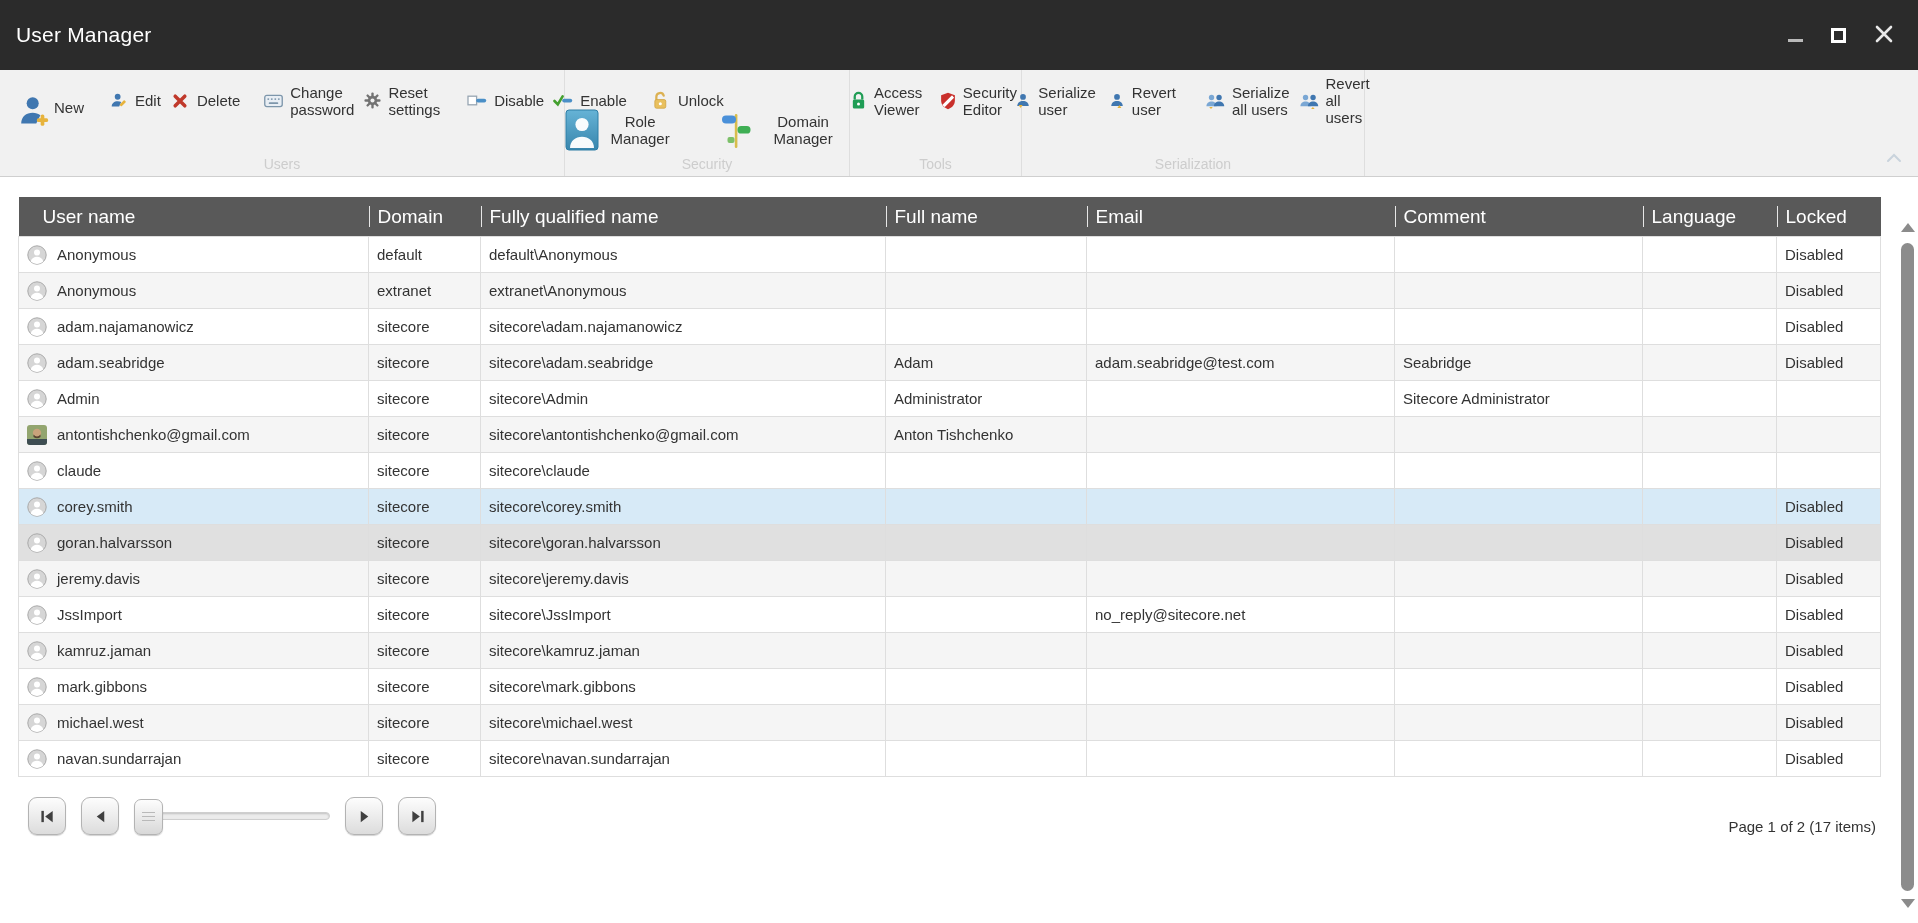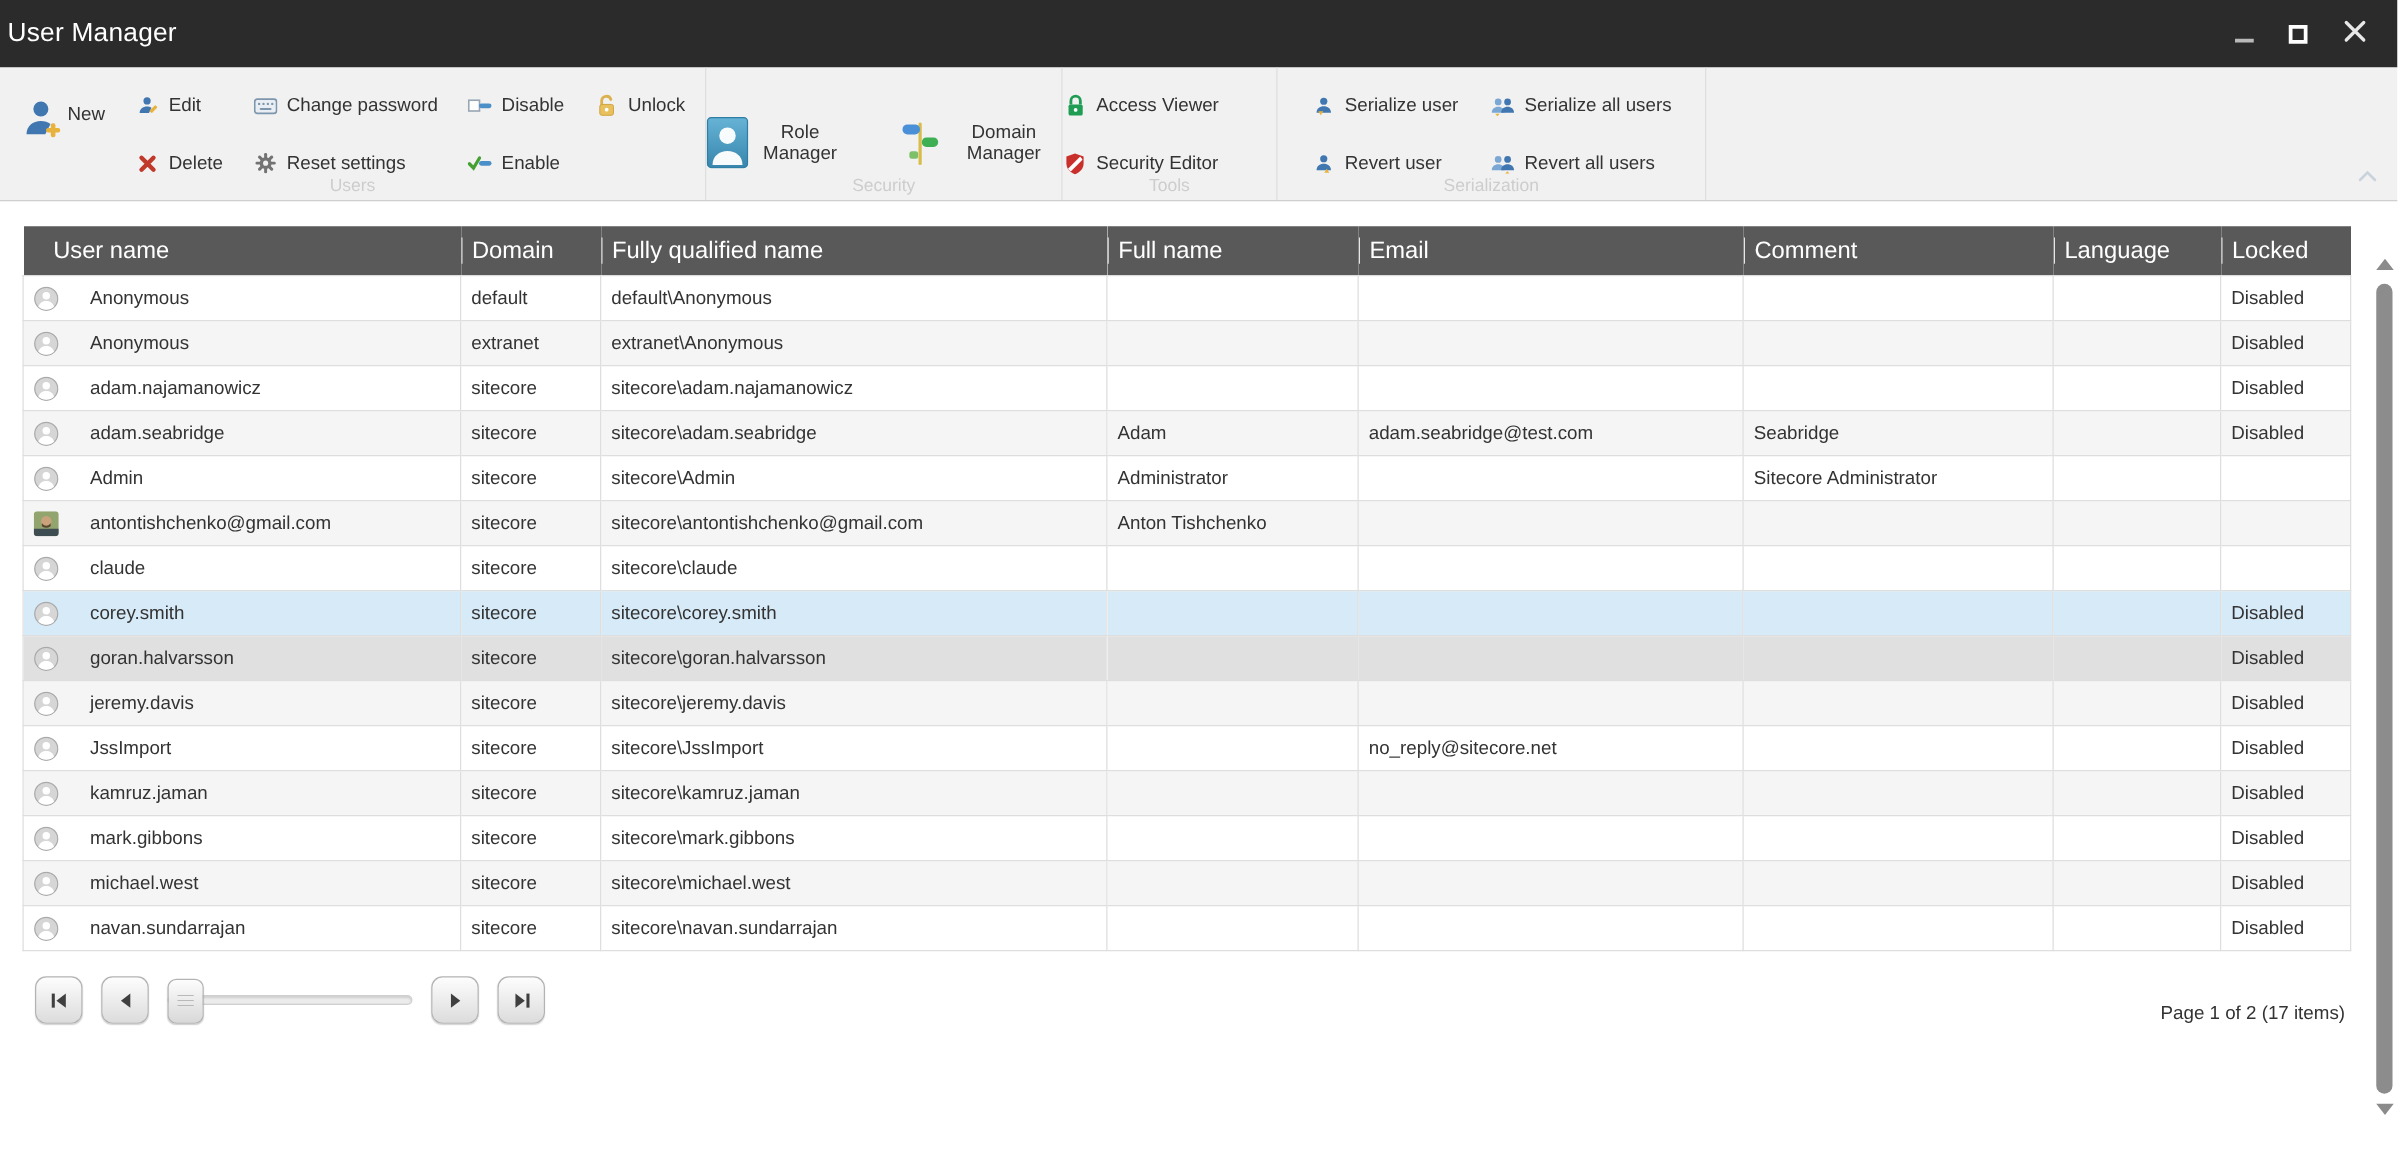--- a/index.html
+++ b/index.html
@@ -3,40 +3,40 @@
 <meta charset="utf-8">
 <style>
   html,body{margin:0;padding:0}
   body{
     width:1918px;height:923px;overflow:hidden;background:#fff;color:#333;
     font-family:"Liberation Sans",sans-serif;font-size:15px;position:relative;
   }
   button{font-family:inherit;background:none;border:none;padding:0;cursor:pointer;color:inherit;font-size:inherit}
 
   
-  .titlebar{height:54px;background:var(--c-titlebar,#2b2b2b);display:flex;align-items:center;
-    padding:0 24px 0 6px;box-sizing:border-box}
+  .titlebar{height:70px;background:var(--c-titlebar,#2b2b2b);display:flex;align-items:center;
+    padding:0 24px 0 16px;box-sizing:border-box}
   .titlebar .title{color:#fff;font-size:21px;letter-spacing:.2px}
   .win-controls{margin-left:auto;display:flex;align-items:center;gap:28px}
   .minimize-bar{display:block;width:15px;height:3px;background:#b9b9b9;margin-top:10px}
   .maximize-box{display:block;width:15px;height:15px;border:3px solid #fff;box-sizing:border-box}
 
   
   .ribbon{height:107px;background:var(--c-ribbon,#f1f1f1);border-bottom:1px solid #cfcfcf;
     display:flex;position:relative;box-sizing:border-box}
   .rgroup{position:relative;box-sizing:border-box;border-right:1px solid #dedede;padding-top:16px}
   .glabel{position:absolute;bottom:4px;left:0;right:0;text-align:center;color:#cdcdcd;font-size:14px}
   .g-users{width:565px;display:flex;align-items:flex-start;padding-left:18px;gap:24px}
   .g-security{width:285px;display:flex;justify-content:center;gap:42px;padding-top:13px}
   .g-tools{width:172px;display:flex;justify-content:flex-start}
   .g-serial{width:343px;display:flex;justify-content:center;gap:26px}
   .g-rest{flex:1;border-right:none}
   .bigbtn{display:flex;flex-direction:row;align-items:center;gap:4px;color:#333}
   .bigbtn .bicon{height:42px;display:flex;align-items:flex-end}
-  .smallcol{display:flex;flex-direction:column;gap:25px;padding-top:4px}
+  .smallcol{display:flex;flex-direction:row;gap:9px;padding-top:4px}
   .smallbtn{display:flex;align-items:center;gap:7px;height:21px;color:#333;text-align:left}
   .smallbtn .sicon{width:20px;display:flex;justify-content:center}
   .ribbon-collapse{position:absolute;right:16px;bottom:10px}
 
   
   .content{position:relative;height:746px}
   .search-row{display:flex;justify-content:flex-end;align-items:center;gap:13px;
     padding:17px 38px 0 0}
   .search-input{width:303px;height:32px;border:1px solid #c6c6c6;background:#fff;
     font:15px "Liberation Sans",sans-serif;padding:0 8px;box-sizing:border-box;color:#333}
@@ -46,21 +46,21 @@
   .usertable th{background:var(--c-header,#595959);color:#fff;font-weight:400;text-align:left;
     height:39px;padding:0 0 0 9px;position:relative;font-size:19px;overflow:hidden;white-space:nowrap}
   .usertable th:first-child{padding-left:24px}
   .usertable th:not(:first-child)::before{content:"";position:absolute;left:0;top:9px;bottom:9px;
     width:1px;background:rgba(255,255,255,.85)}
   .usertable td{height:35px;border:1px solid #dedede;padding:0 4px 0 8px;overflow:hidden;
     white-space:nowrap;color:#333}
   .usertable tr.alt{background:var(--c-alt,#f5f5f5)}
   .usertable tr.selected{background:var(--c-selected,#d7eaf7)}
   .usertable tr.hover{background:var(--c-hover,#e0e0e0)}
-  .usercell{display:flex;align-items:center;gap:25px}
+  .usercell{display:flex;align-items:center;gap:10px}
   .usercell .avatar{display:flex;flex:0 0 auto}
 
   
   .pager{display:flex;align-items:flex-end;margin:18px 0 0 28px;height:40px}
   .pbtn{width:38px;height:38px;border:1px solid #b3b3b3;border-radius:9px;
     background:linear-gradient(#fdfdfd,#dcdcdc);display:flex;align-items:center;justify-content:center;
     margin-right:15px;box-shadow:0 1px 1px rgba(0,0,0,.18)}
   .slider{position:relative;width:196px;height:38px;margin-right:15px}
   .slider .track{position:absolute;left:0;right:0;top:15px;height:8px;border-radius:4px;
     background:#ececec;border:1px solid #cfcfcf;box-shadow:inset 0 1px 2px rgba(0,0,0,.18);box-sizing:border-box}

